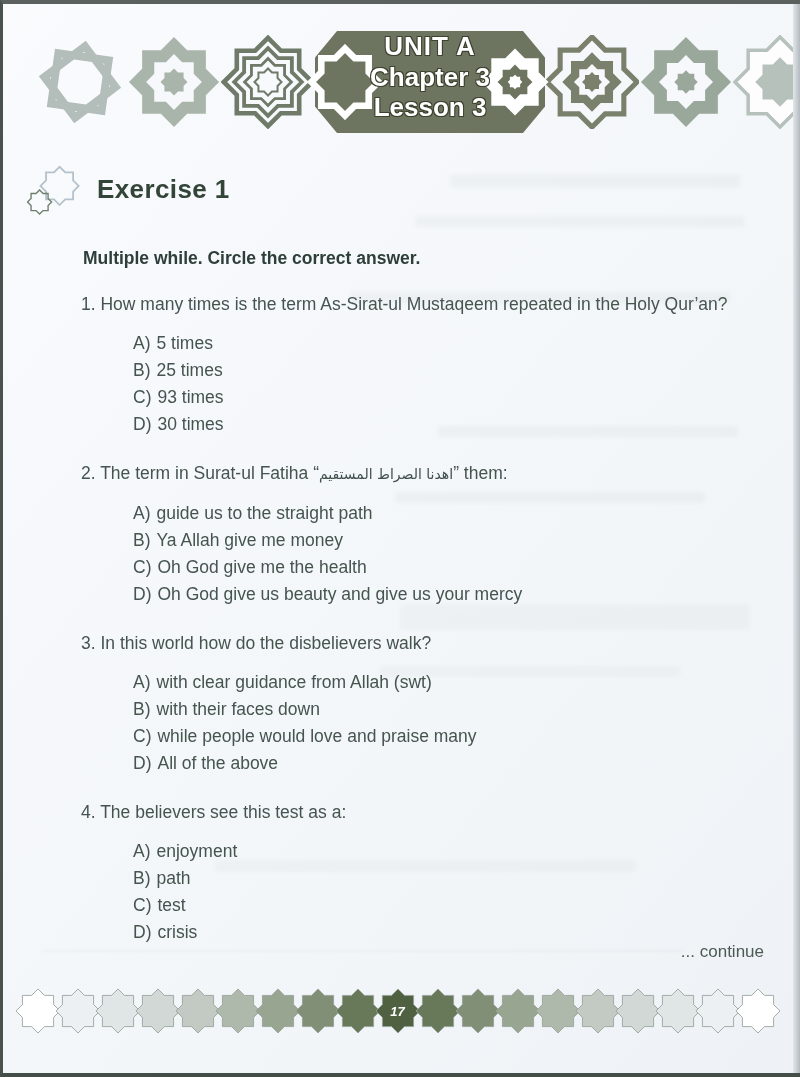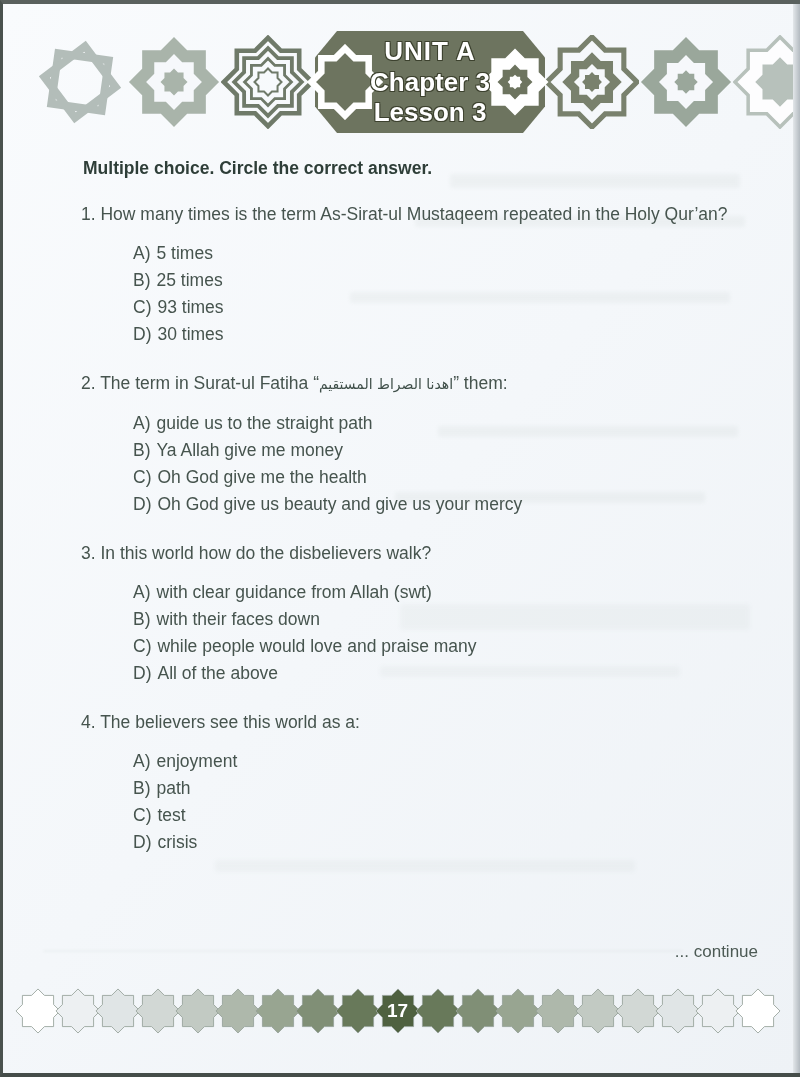--- a/index.html
+++ b/index.html
@@ -15,44 +15,44 @@
   .decor-band{display:flex;align-items:center;justify-content:space-between;
     padding:26px 26px 0 30px;height:104px;}
   .motif{width:94px;height:94px;flex:0 0 auto;}
   .badge-group{position:relative;width:230px;height:102px;flex:0 0 auto;}
   .badge{position:absolute;inset:0;background:#6d745f;
     clip-path:polygon(22px 0,calc(100% - 22px) 0,100% 26%,100% 74%,calc(100% - 22px) 100%,22px 100%,0 74%,0 26%);}
   .badge-star{position:absolute;top:13px;width:76px;height:76px;}
   .badge-star.left{left:-8px;}
   .badge-star.right{right:-8px;}
   .badge-text{position:absolute;inset:0;display:flex;flex-direction:column;align-items:center;
-    justify-content:center;color:#ffffff;font-weight:bold;line-height:1.18;z-index:2;
+    color:#ffffff;font-weight:bold;line-height:1.18;z-index:2;
     text-shadow:1px 1px 0 #3d422f,-1px 1px 0 #3d422f,1px -1px 0 #3d422f,-1px -1px 0 #3d422f;}
   .badge-text .unit{font-size:26px;letter-spacing:1px;}
   .badge-text .chap,.badge-text .less{font-size:26px;}
   
   .exercise-head{display:flex;align-items:flex-start;margin:30px 0 0 24px;}
   .exercise-icon{width:56px;height:60px;flex:0 0 auto;}
   .exercise-title{font-size:26px;font-weight:bold;color:#334439;margin:10px 0 0 14px;letter-spacing:.4px;}
   .instruction{margin:24px 0 0 80px;font-weight:bold;font-size:17.5px;color:#2e3e38;}
   
   .question{margin-left:78px;font-size:17.5px;color:#46544e;}
   .q1{margin-top:24px;} .q2,.q3,.q4{margin-top:28px;}
   .qline{line-height:22px;}
   .arabic{direction:rtl;unicode-bidi:embed;font-family:"DejaVu Sans",sans-serif;font-size:14px;color:#3f4f49;}
   .options{margin:18px 0 0 52px;}
   .option{display:flex;line-height:20px;margin-bottom:7px;}
   .option .olabel{margin-right:6px;}
   
-  .continue{position:absolute;right:42px;top:938px;font-size:17px;color:#4c5a54;margin-left:34px;}
+  .continue{position:absolute;right:36px;top:938px;font-size:17px;color:#4c5a54;margin-left:34px;}
   .star-strip{position:absolute;left:0;right:8px;top:984px;display:flex;justify-content:center;}
   .fstar{width:46px;height:46px;margin:0 -3px;position:relative;flex:0 0 auto;}
   .fstar svg{width:100%;height:100%;display:block;}
   .fstar-label{position:absolute;inset:0;display:flex;align-items:center;justify-content:center;
-    color:#ffffff;font-weight:bold;font-size:19px;}
+    color:#ffffff;font-weight:bold;font-size:13px;font-style:italic;}
   
   .ghost{position:absolute;background:#7d8e86;opacity:.065;filter:blur(2px);border-radius:3px;}
   .g1{top:170px;right:60px;width:290px;height:14px;}
   .g2{top:212px;right:55px;width:330px;height:11px;}
   .g3{top:288px;right:70px;width:380px;height:11px;}
   .g4{top:422px;right:62px;width:300px;height:11px;}
   .g5{top:488px;right:95px;width:310px;height:11px;}
   .g6{top:600px;right:50px;width:350px;height:26px;opacity:.05;}
   .g7{top:662px;right:120px;width:300px;height:11px;opacity:.05;}
   .g8{top:856px;right:165px;width:420px;height:12px;opacity:.05;}
@@ -115,22 +115,29 @@
       <use href="#octagram" fill="#9aa79b"></use>
       <use href="#octagram" fill="#f6f8fb" transform="translate(24 24) scale(.60) translate(-24 -24)"></use>
       <use href="#octagram" fill="#9aa79b" transform="translate(24 24) scale(.26) translate(-24 -24)"></use>
     </svg>
     <svg class="motif" viewBox="0 0 48 48">
       <use href="#octagram" fill="#fdfdfe" stroke="#b7c1bb" stroke-width="1.8"></use>
       <use href="#octagram" fill="#b7c1bb" transform="translate(24 24) scale(.55) translate(-24 -24)"></use>
     </svg>
   </div>
 
-
-  <div class="instruction">Multiple choice. Circle the correct answer.</div>
+  <div class="exercise-head">
+    <svg class="exercise-icon" viewBox="0 0 62 66">
+      <use href="#octagram" fill="none" stroke="#b5c2cc" stroke-width="2.2" transform="translate(14 2) scale(.92)"></use>
+      <use href="#octagram" fill="none" stroke="#6e7e6d" stroke-width="2.6" transform="translate(0 28) scale(.58)"></use>
+    </svg>
+    <div class="exercise-title">Exercise 1</div>
+  </div>
+
+  <div class="instruction">Multiple while. Circle the correct answer.</div>
 
   <div class="question q1">
     <div class="qline">
       <span>1.</span>
       <span>How many times is the term As-Sirat-ul Mustaqeem repeated in the Holy Qur’an?</span>
     </div>
     <div class="options">
       <div class="option">
           <span class="olabel">A)</span>
           <span>5 times</span>
@@ -196,21 +203,21 @@
       <div class="option">
           <span class="olabel">D)</span>
           <span>All of the above</span>
         </div>
     </div>
   </div>
 
   <div class="question q4">
     <div class="qline">
       <span>4.</span>
-      <span>The believers see this world as a:</span>
+      <span>The believers see this test as a:</span>
     </div>
     <div class="options">
       <div class="option">
           <span class="olabel">A)</span>
           <span>enjoyment</span>
         </div>
       <div class="option">
           <span class="olabel">B)</span>
           <span>path</span>
         </div>

